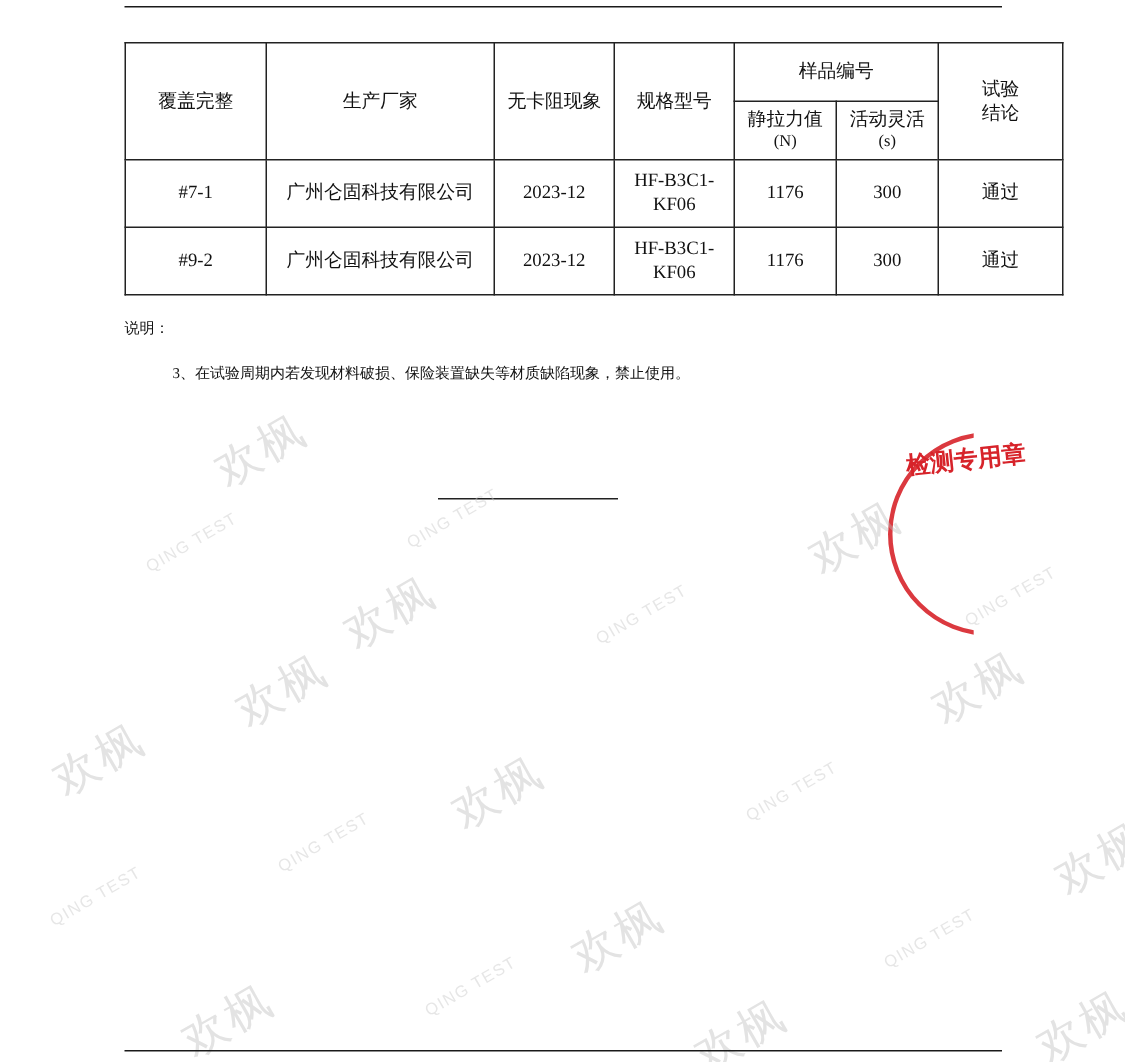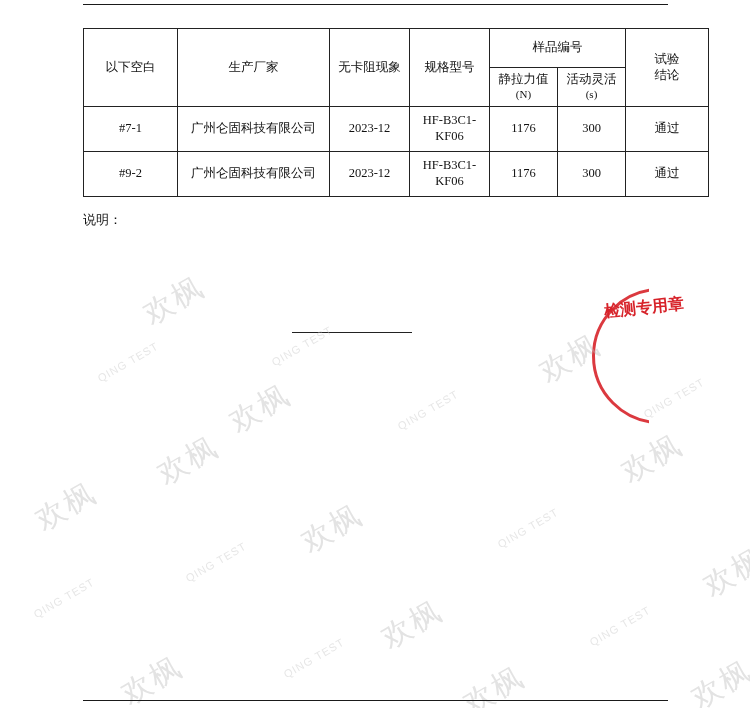--- a/index.html
+++ b/index.html
@@ -69,21 +69,21 @@
   .sub-unit { font-size: 11px; display: block; }
   .mfr { font-size: 12.5px; letter-spacing: 0px; }
   .model { font-family: "Liberation Serif", serif; letter-spacing: 0px; }
 
   
   .notes {
     position: absolute;
     left: 83px;
     top: 205px;
     width: 590px;
-    font-size: 13px;
+    font-size: 10px;
     line-height: 30px;
     color: #111;
   }
   .notes .lbl {
     margin-left: 0px;
     padding-left: 0px;
   }
   .notes .ln {
     padding-left: 32px;
   }
@@ -184,21 +184,21 @@
         <col style="width:94px">
         <col style="width:152px">
         <col style="width:80px">
         <col style="width:80px">
         <col style="width:68px">
         <col style="width:68px">
         <col style="width:83px">
       </colgroup>
       <tbody>
         <tr>
-          <td class="hdr-tall" rowspan="2">以下空白</td>
+          <td class="hdr-tall" rowspan="2">覆盖完整</td>
           <td class="hdr-tall" rowspan="2">生产厂家</td>
           <td class="hdr-tall" rowspan="2">无卡阻现象</td>
           <td class="hdr-tall" rowspan="2">规格型号</td>
           <td class="hdr-cell" colspan="2">样品编号</td>
           <td class="hdr-tall" rowspan="2">
             <span>试验</span><br>
             <span>结论</span>
           </td>
         </tr>
         <tr>
@@ -230,20 +230,21 @@
           <td>1176</td>
           <td>300</td>
           <td>通过</td>
         </tr>
       </tbody>
     </table>
   </div>
 
   <div class="notes">
     <div class="lbl">说明：</div>
+    <div class="ln">3、在试验周期内若发现材料破损、保险装置缺失等材质缺陷现象，禁止使用。</div>
   </div>
 
   <div class="end-line"></div>
 
   <div class="seal">
     <div class="arc"></div>
     <div class="seal-text">
       <span>检测专用章</span>
     </div>
   </div>

